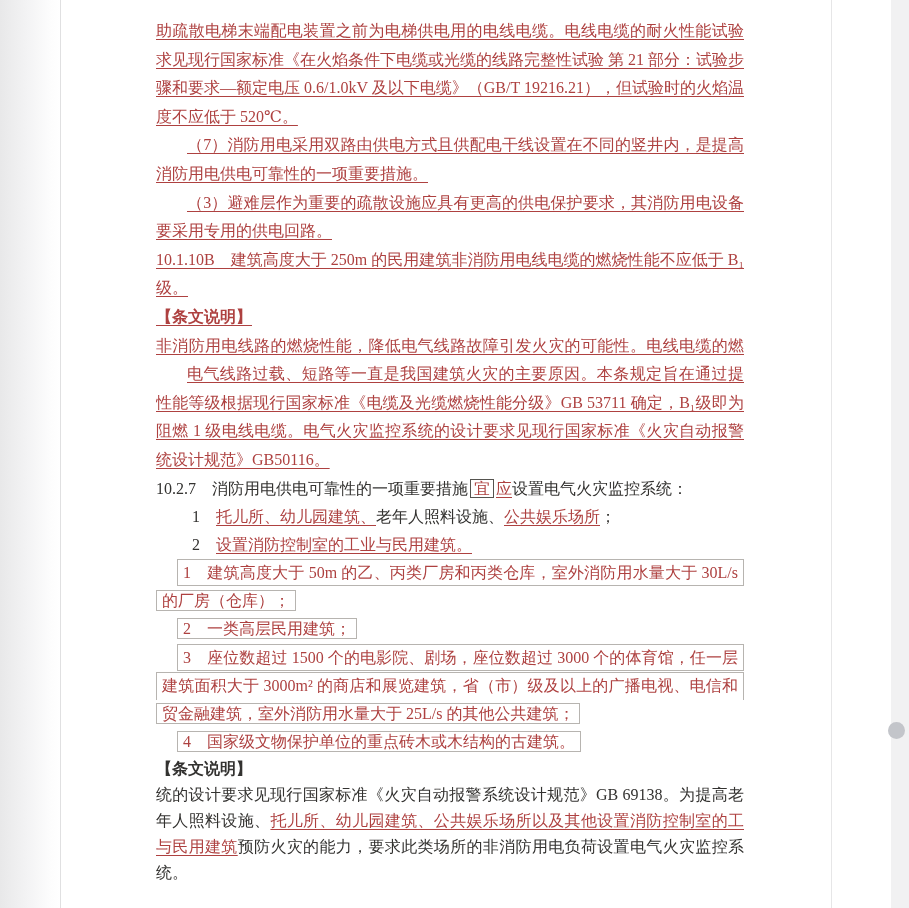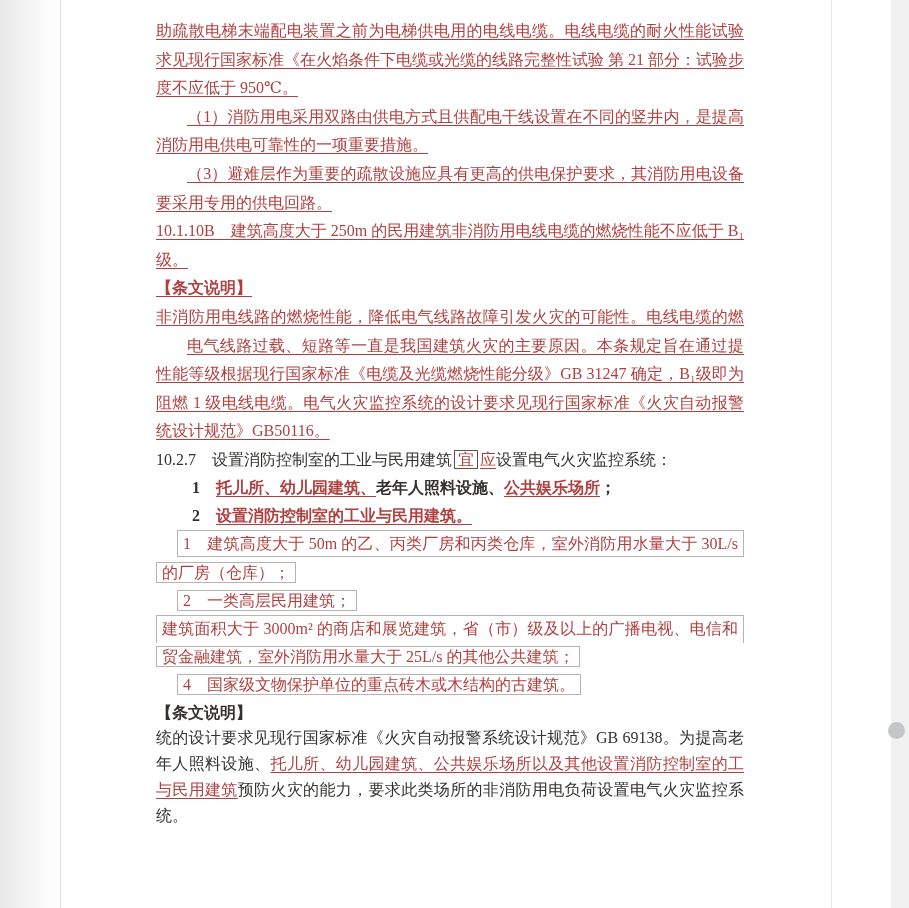--- a/index.html
+++ b/index.html
@@ -21,21 +21,21 @@
   
   .content{
     position:absolute;left:156px;top:17px;width:588px;
     font-size:16px;color:#333230;
   }
   .ln{overflow:hidden;white-space:nowrap;}
   .sec-a{height:28.6px;line-height:28.6px;}
   .sec-b{height:28.2px;line-height:28.2px;}
   .sec-c{height:25.8px;line-height:25.8px;}
   .in1{padding-left:31px;}
-  .in2{padding-left:36px;font-weight:bold;}
+  .in2{padding-left:36px;}
   .in3{padding-left:21px;}
   .j{text-align:justify;text-align-last:justify;white-space:normal;}
 
   
   .sx-k{color:#333230;}
   .sx-kb{color:#333230;font-weight:bold;}
   .sx-ru{color:#ae4140;text-decoration:underline;text-decoration-thickness:1px;text-underline-offset:3px;}
   .sx-rub{color:#ae4140;font-weight:bold;text-decoration:underline;text-decoration-thickness:1px;text-underline-offset:3px;}
   .sx-bx{color:#ae4140;border:1px solid #b7b4b0;padding:1px 5px;line-height:23px;}
   .sx-bxd{color:#ae4140;border:1px solid #55534f;padding:0 3px;margin:0 2px;}
@@ -47,39 +47,41 @@
 
 <div class="left-shadow"></div>
 <div class="edge-line-left"></div>
 <div class="edge-line-right"></div>
 <div class="scroll-track"></div>
 <div class="scroll-dot"></div>
 
 <div class="content">
     <div class="ln sec-a in0 j"><span class="sx-ru">助疏散电梯末端配电装置之前为电梯供电用的电线电缆。电线电缆的耐火性能试验要</span></div>
     <div class="ln sec-a in0 j"><span class="sx-ru">求见现行国家标准《在火焰条件下电缆或光缆的线路完整性试验 第 21 部分：试验步</span></div>
-    <div class="ln sec-a in0"><span class="sx-ru">度不应低于 950℃。</span></div>
-    <div class="ln sec-a in1 j"><span class="sx-ru">（1）消防用电采用双路由供电方式且供配电干线设置在不同的竖井内，是提高</span></div>
+    <div class="ln sec-a in0 j"><span class="sx-ru">骤和要求—额定电压 0.6/1.0kV 及以下电缆》（GB/T 19216.21），但试验时的火焰温</span></div>
+    <div class="ln sec-a in0"><span class="sx-ru">度不应低于 520℃。</span></div>
+    <div class="ln sec-a in1 j"><span class="sx-ru">（7）消防用电采用双路由供电方式且供配电干线设置在不同的竖井内，是提高</span></div>
     <div class="ln sec-a in0"><span class="sx-ru">消防用电供电可靠性的一项重要措施。</span></div>
     <div class="ln sec-a in1 j"><span class="sx-ru">（3）避难层作为重要的疏散设施应具有更高的供电保护要求，其消防用电设备</span></div>
     <div class="ln sec-a in0"><span class="sx-ru">要采用专用的供电回路。</span></div>
     <div class="ln sec-a in0 j"><span class="sx-ru">10.1.10B　建筑高度大于 250m 的民用建筑非消防用电线电缆的燃烧性能不应低于 B₁</span></div>
     <div class="ln sec-a in0"><span class="sx-ru">级。</span></div>
     <div class="ln sec-a in0"><span class="sx-rub">【条文说明】</span></div>
     <div class="ln sec-a in0 j"><span class="sx-ru">非消防用电线路的燃烧性能，降低电气线路故障引发火灾的可能性。电线电缆的燃烧</span></div>
     <div class="ln sec-a in1 j"><span class="sx-ru">电气线路过载、短路等一直是我国建筑火灾的主要原因。本条规定旨在通过提高</span></div>
-    <div class="ln sec-a in0 j"><span class="sx-ru">性能等级根据现行国家标准《电缆及光缆燃烧性能分级》GB 31247 确定，B₁级即为</span></div>
+    <div class="ln sec-a in0 j"><span class="sx-ru">性能等级根据现行国家标准《电缆及光缆燃烧性能分级》GB 53711 确定，B₁级即为</span></div>
     <div class="ln sec-a in0 j"><span class="sx-ru">阻燃 1 级电线电缆。电气火灾监控系统的设计要求见现行国家标准《火灾自动报警系</span></div>
     <div class="ln sec-a in0"><span class="sx-ru">统设计规范》GB50116。</span></div>
-    <div class="ln sec-b in0"><span class="sx-k">10.2.7　设置消防控制室的工业与民用建筑</span><span class="sx-bxd">宜</span><span class="sx-ru">应</span><span class="sx-k">设置电气火灾监控系统：</span></div>
+    <div class="ln sec-b in0"><span class="sx-k">10.2.7　消防用电供电可靠性的一项重要措施</span><span class="sx-bxd">宜</span><span class="sx-ru">应</span><span class="sx-k">设置电气火灾监控系统：</span></div>
     <div class="ln sec-b in2"><span class="sx-k">1　</span><span class="sx-ru">托儿所、幼儿园建筑、</span><span class="sx-k">老年人照料设施、</span><span class="sx-ru">公共娱乐场所</span><span class="sx-k">；</span></div>
     <div class="ln sec-b in2"><span class="sx-k">2　</span><span class="sx-ru">设置消防控制室的工业与民用建筑。</span></div>
     <div class="ln sec-b in3 w"><span class="sx-bx">1　建筑高度大于 50m 的乙、丙类厂房和丙类仓库，室外消防用水量大于 30L/s</span></div>
     <div class="ln sec-b in0"><span class="sx-bx">的厂房（仓库）；</span></div>
     <div class="ln sec-b in3"><span class="sx-bx">2　一类高层民用建筑；</span></div>
+    <div class="ln sec-b in3 w"><span class="sx-bx">3　座位数超过 1500 个的电影院、剧场，座位数超过 3000 个的体育馆，任一层</span></div>
     <div class="ln sec-b in0 w"><span class="sx-bx">建筑面积大于 3000m² 的商店和展览建筑，省（市）级及以上的广播电视、电信和财</span></div>
     <div class="ln sec-b in0"><span class="sx-bx">贸金融建筑，室外消防用水量大于 25L/s 的其他公共建筑；</span></div>
     <div class="ln sec-b in3"><span class="sx-bx">4　国家级文物保护单位的重点砖木或木结构的古建筑。</span></div>
     <div class="ln sec-c in0"><span class="sx-kb">【条文说明】</span></div>
     <div class="ln sec-c in0 j"><span class="sx-k">统的设计要求见现行国家标准《火灾自动报警系统设计规范》GB 69138。为提高老</span></div>
     <div class="ln sec-c in0 j"><span class="sx-k">年人照料设施、</span><span class="sx-ru">托儿所、幼儿园建筑、公共娱乐场所以及其他设置消防控制室的工业</span></div>
     <div class="ln sec-c in0 j"><span class="sx-ru">与民用建筑</span><span class="sx-k">预防火灾的能力，要求此类场所的非消防用电负荷设置电气火灾监控系</span></div>
     <div class="ln sec-c in0"><span class="sx-k">统。</span></div>
   </div>
 

